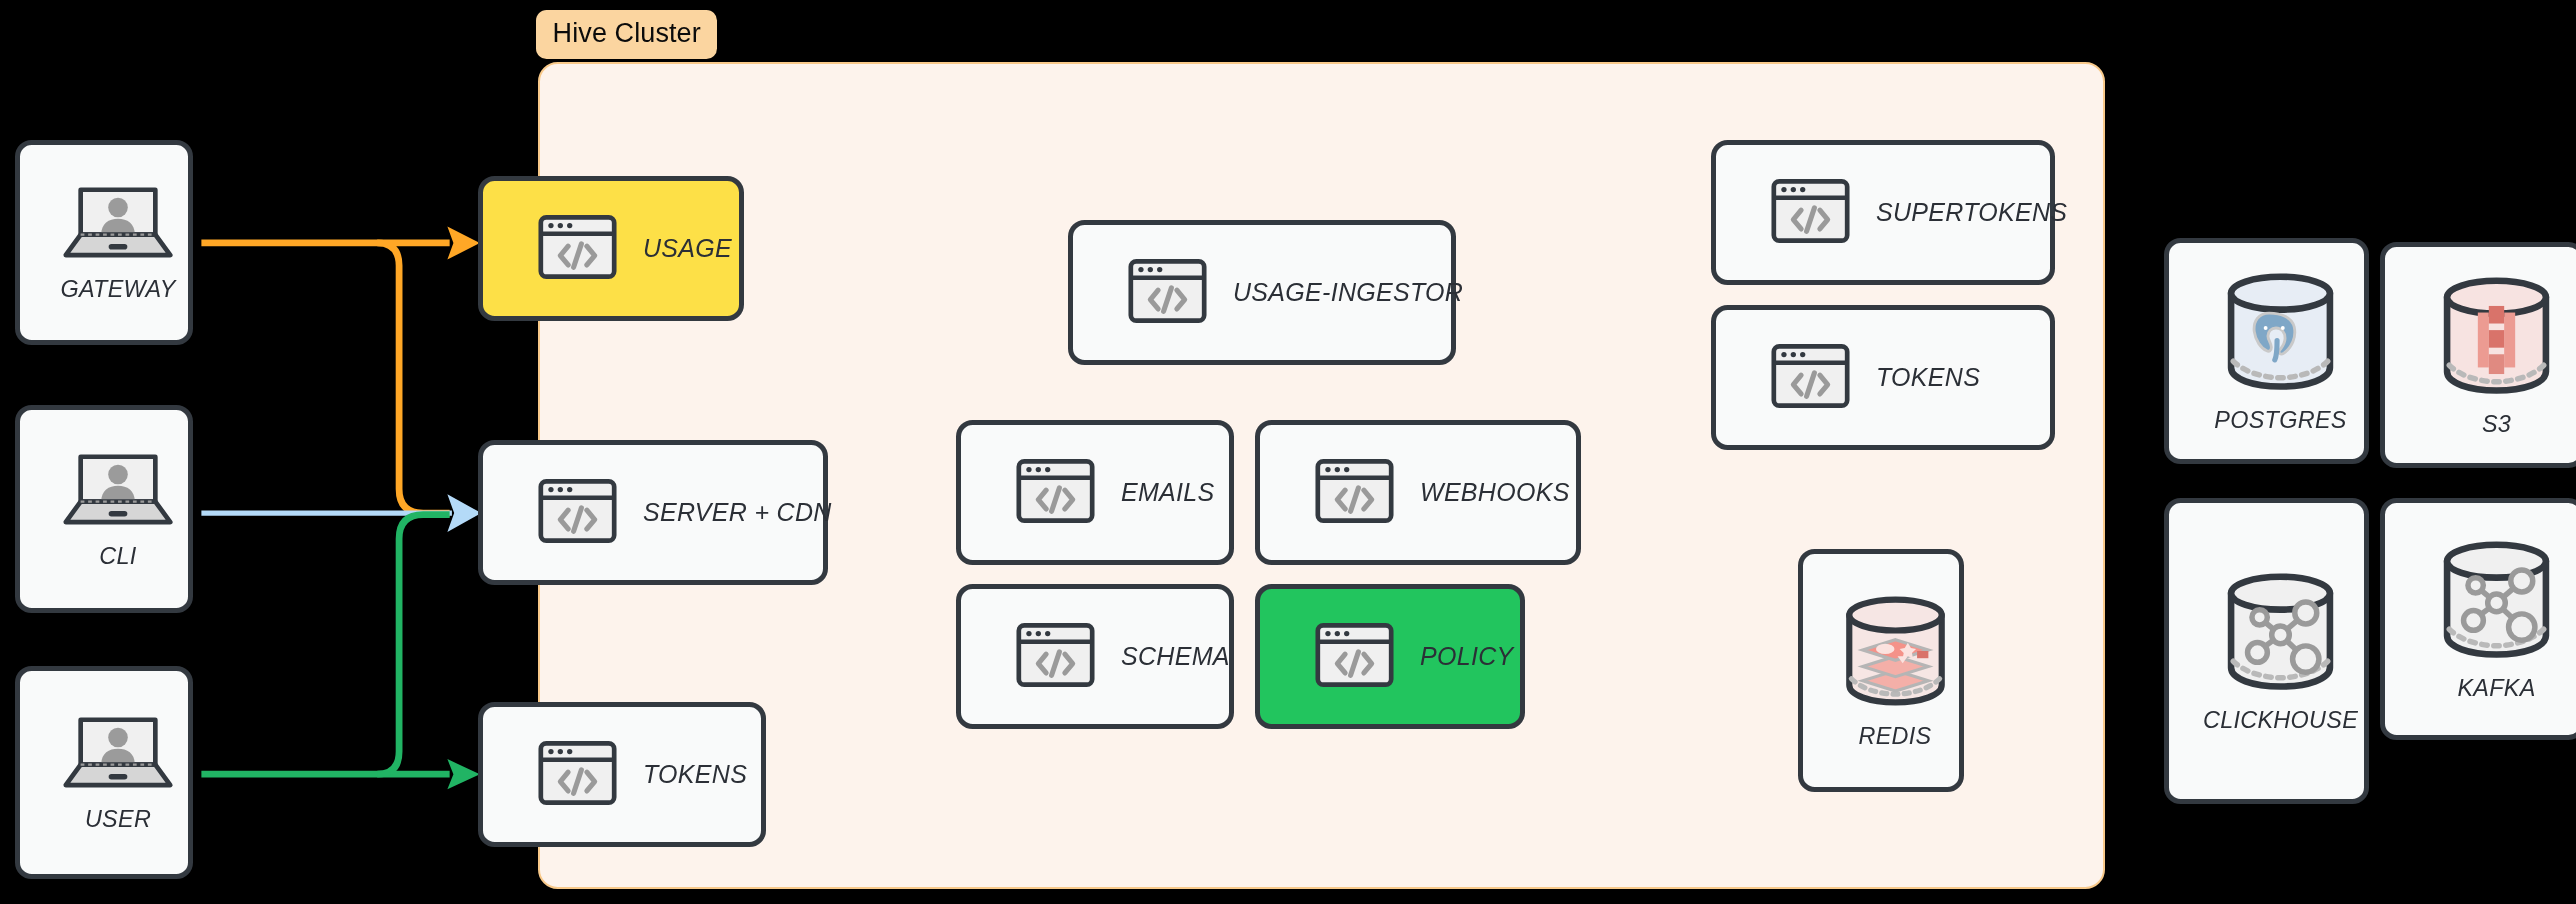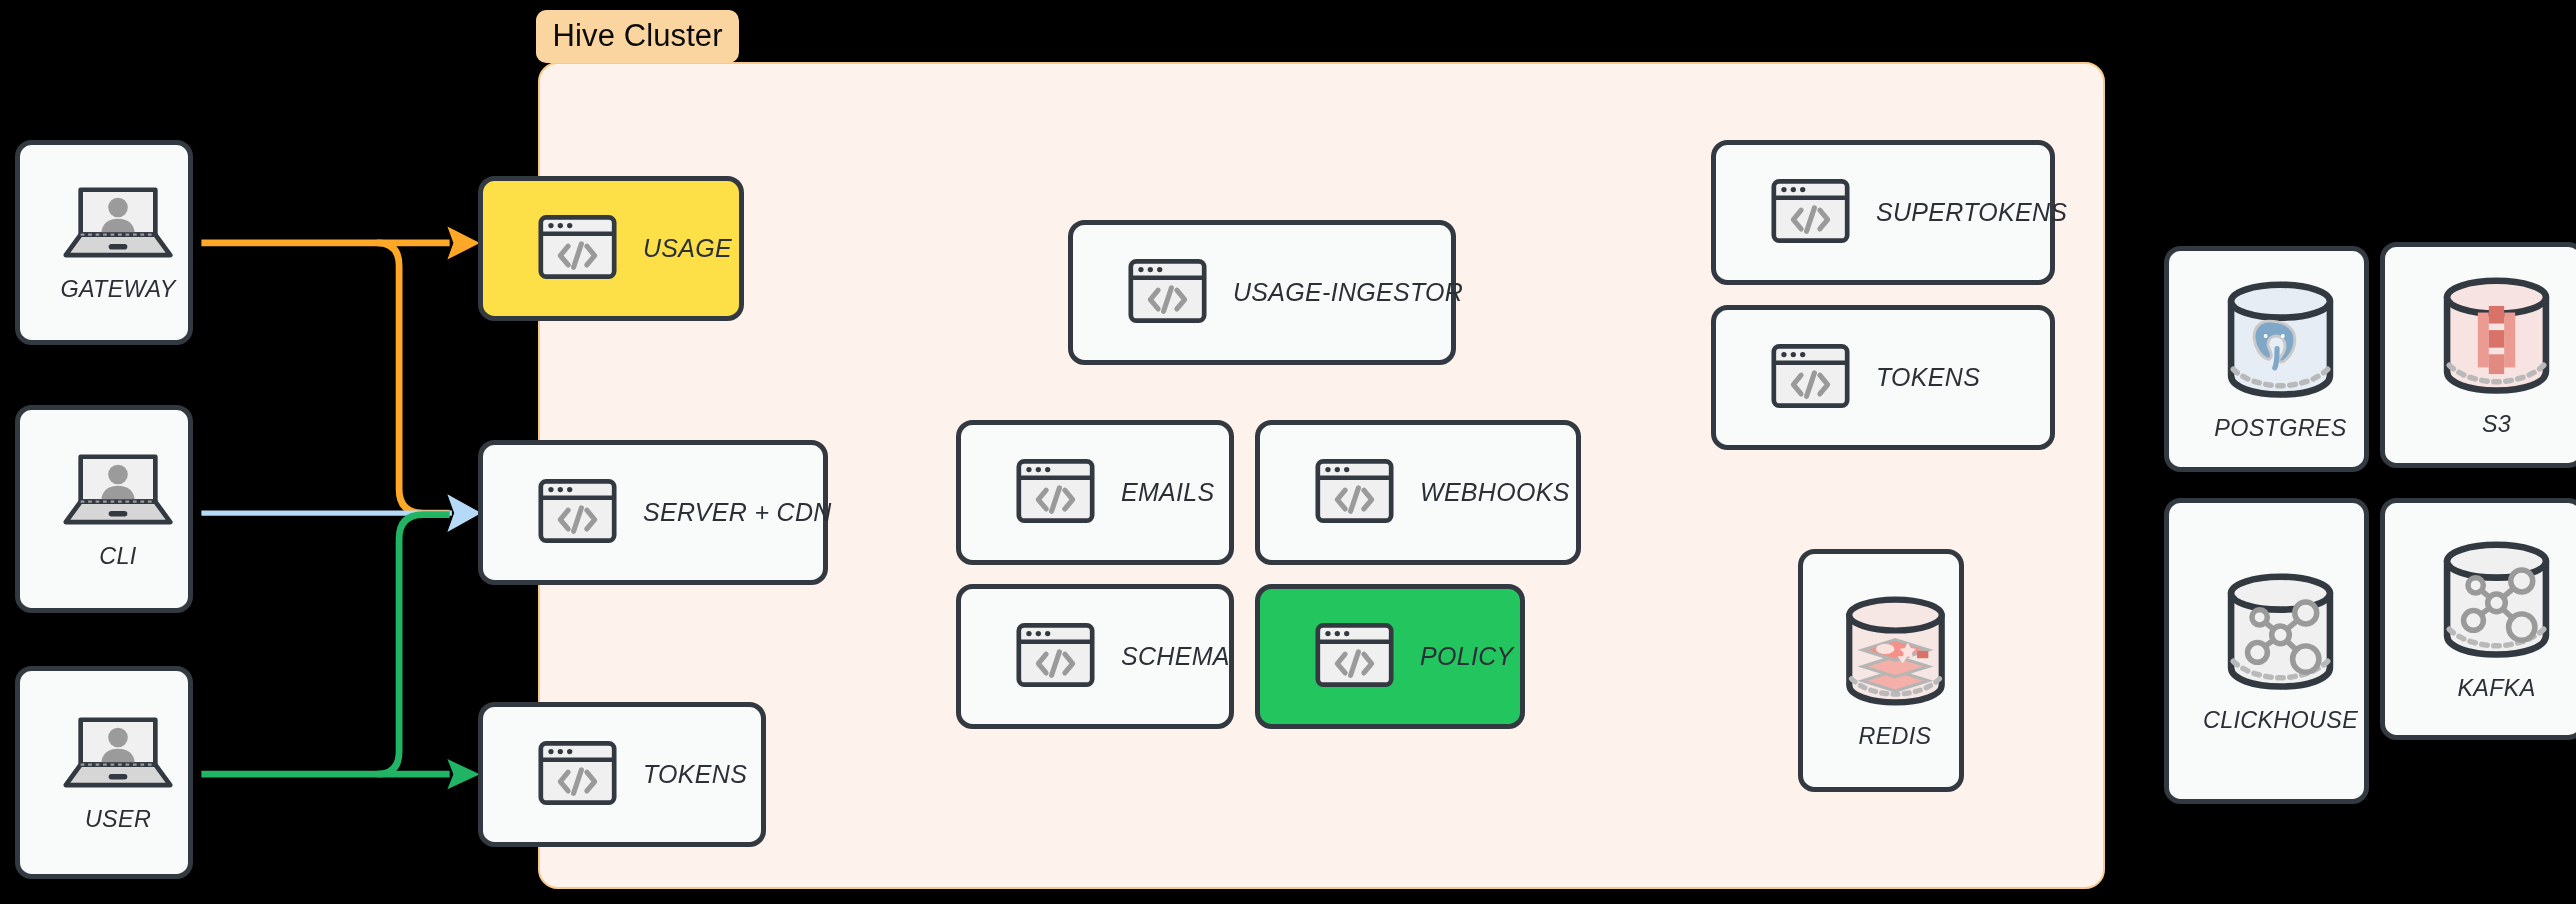--- a/index.html
+++ b/index.html
@@ -16,21 +16,21 @@
     position: absolute;
     background: #FDF3EC;
     border: 2.3px solid #F8C98A;
     border-radius: 19.6px;
   }
   .cluster-tag {
     position: absolute;
     background: #FBD5A0;
     border-radius: 10.6px;
     color: #0b0b0b;
-    font-size: 31px;
+    font-size: 27px;
     line-height: 1;
     padding: 10.6px 16.6px 12px 16.6px;
     white-space: nowrap;
     letter-spacing: 0.1px;
   }
 
   
   .node {
     position: absolute;
     background: #F9FAFA;
@@ -265,21 +265,21 @@
     <path d="M34 30 L66 40 L34 50 L2 40 Z" fill="#F4AFA8" stroke="#b5b5b5" stroke-width="3"></path>
     <path d="M34 14 L66 24 L34 34 L2 24 Z" fill="#F49289" stroke="#b5b5b5" stroke-width="3"></path>
     <ellipse cx="24" cy="23" rx="9" ry="5" fill="#FBE2DF"></ellipse>
     <path d="M46 17 L49 22 L54 23 L50 27 L51 32 L46 30 L41 32 L42 27 L38 23 L43 22 Z" fill="#FBE2DF"></path>
     <path d="M36 30 L46 30 L41 37 Z" fill="#FBE2DF"></path>
     <path d="M55 25 H66 V32 H55 Z" fill="#D9736A"></path>
   </g>
   </svg></span>
         <span class="node-label" style="color: rgb(43, 47, 54);">REDIS</span>
       </div>
-      <div class="node v" style="left: 2164px; top: 246px; width: 205px; height: 226px; background: rgb(249, 250, 250); border-color: rgb(51, 57, 64); justify-content: center;">
+      <div class="node v" style="left: 2164px; top: 238px; width: 205px; height: 226px; background: rgb(249, 250, 250); border-color: rgb(51, 57, 64); justify-content: center;">
         <span class="icon-wrap"><svg width="121" height="123" viewBox="0 0 110 112">
     <path d="M10 22 V90 C10 100 30 107 55 107 C80 107 100 100 100 90 V22 Z" fill="#E7EDF5" stroke="#333940" stroke-width="6" stroke-linejoin="round"></path>
     <ellipse cx="55" cy="22" rx="45" ry="15" fill="#E7EDF5" stroke="#333940" stroke-width="6"></ellipse>
     <path d="M12 84 C22 94 40 99 55 99 C70 99 88 94 98 84" fill="none" stroke="#b9b9b9" stroke-width="5" stroke-dasharray="5 6" stroke-linecap="round"></path>
     <g transform="translate(29,36) scale(0.52)">
     <path d="M30 8 C12 8 2 22 4 40 C6 56 16 70 26 74 C30 76 34 74 34 68
              C34 60 28 56 28 48 C28 40 34 34 42 34 C52 34 58 42 58 52
              C58 62 52 68 48 74 C46 78 50 82 56 78 C70 68 78 50 74 32
              C70 16 52 8 30 8 Z" fill="#7FA7C7" stroke="#c9c9c9" stroke-width="5"></path>
     <circle cx="24" cy="34" r="3.4" fill="#ffffff"></circle>

